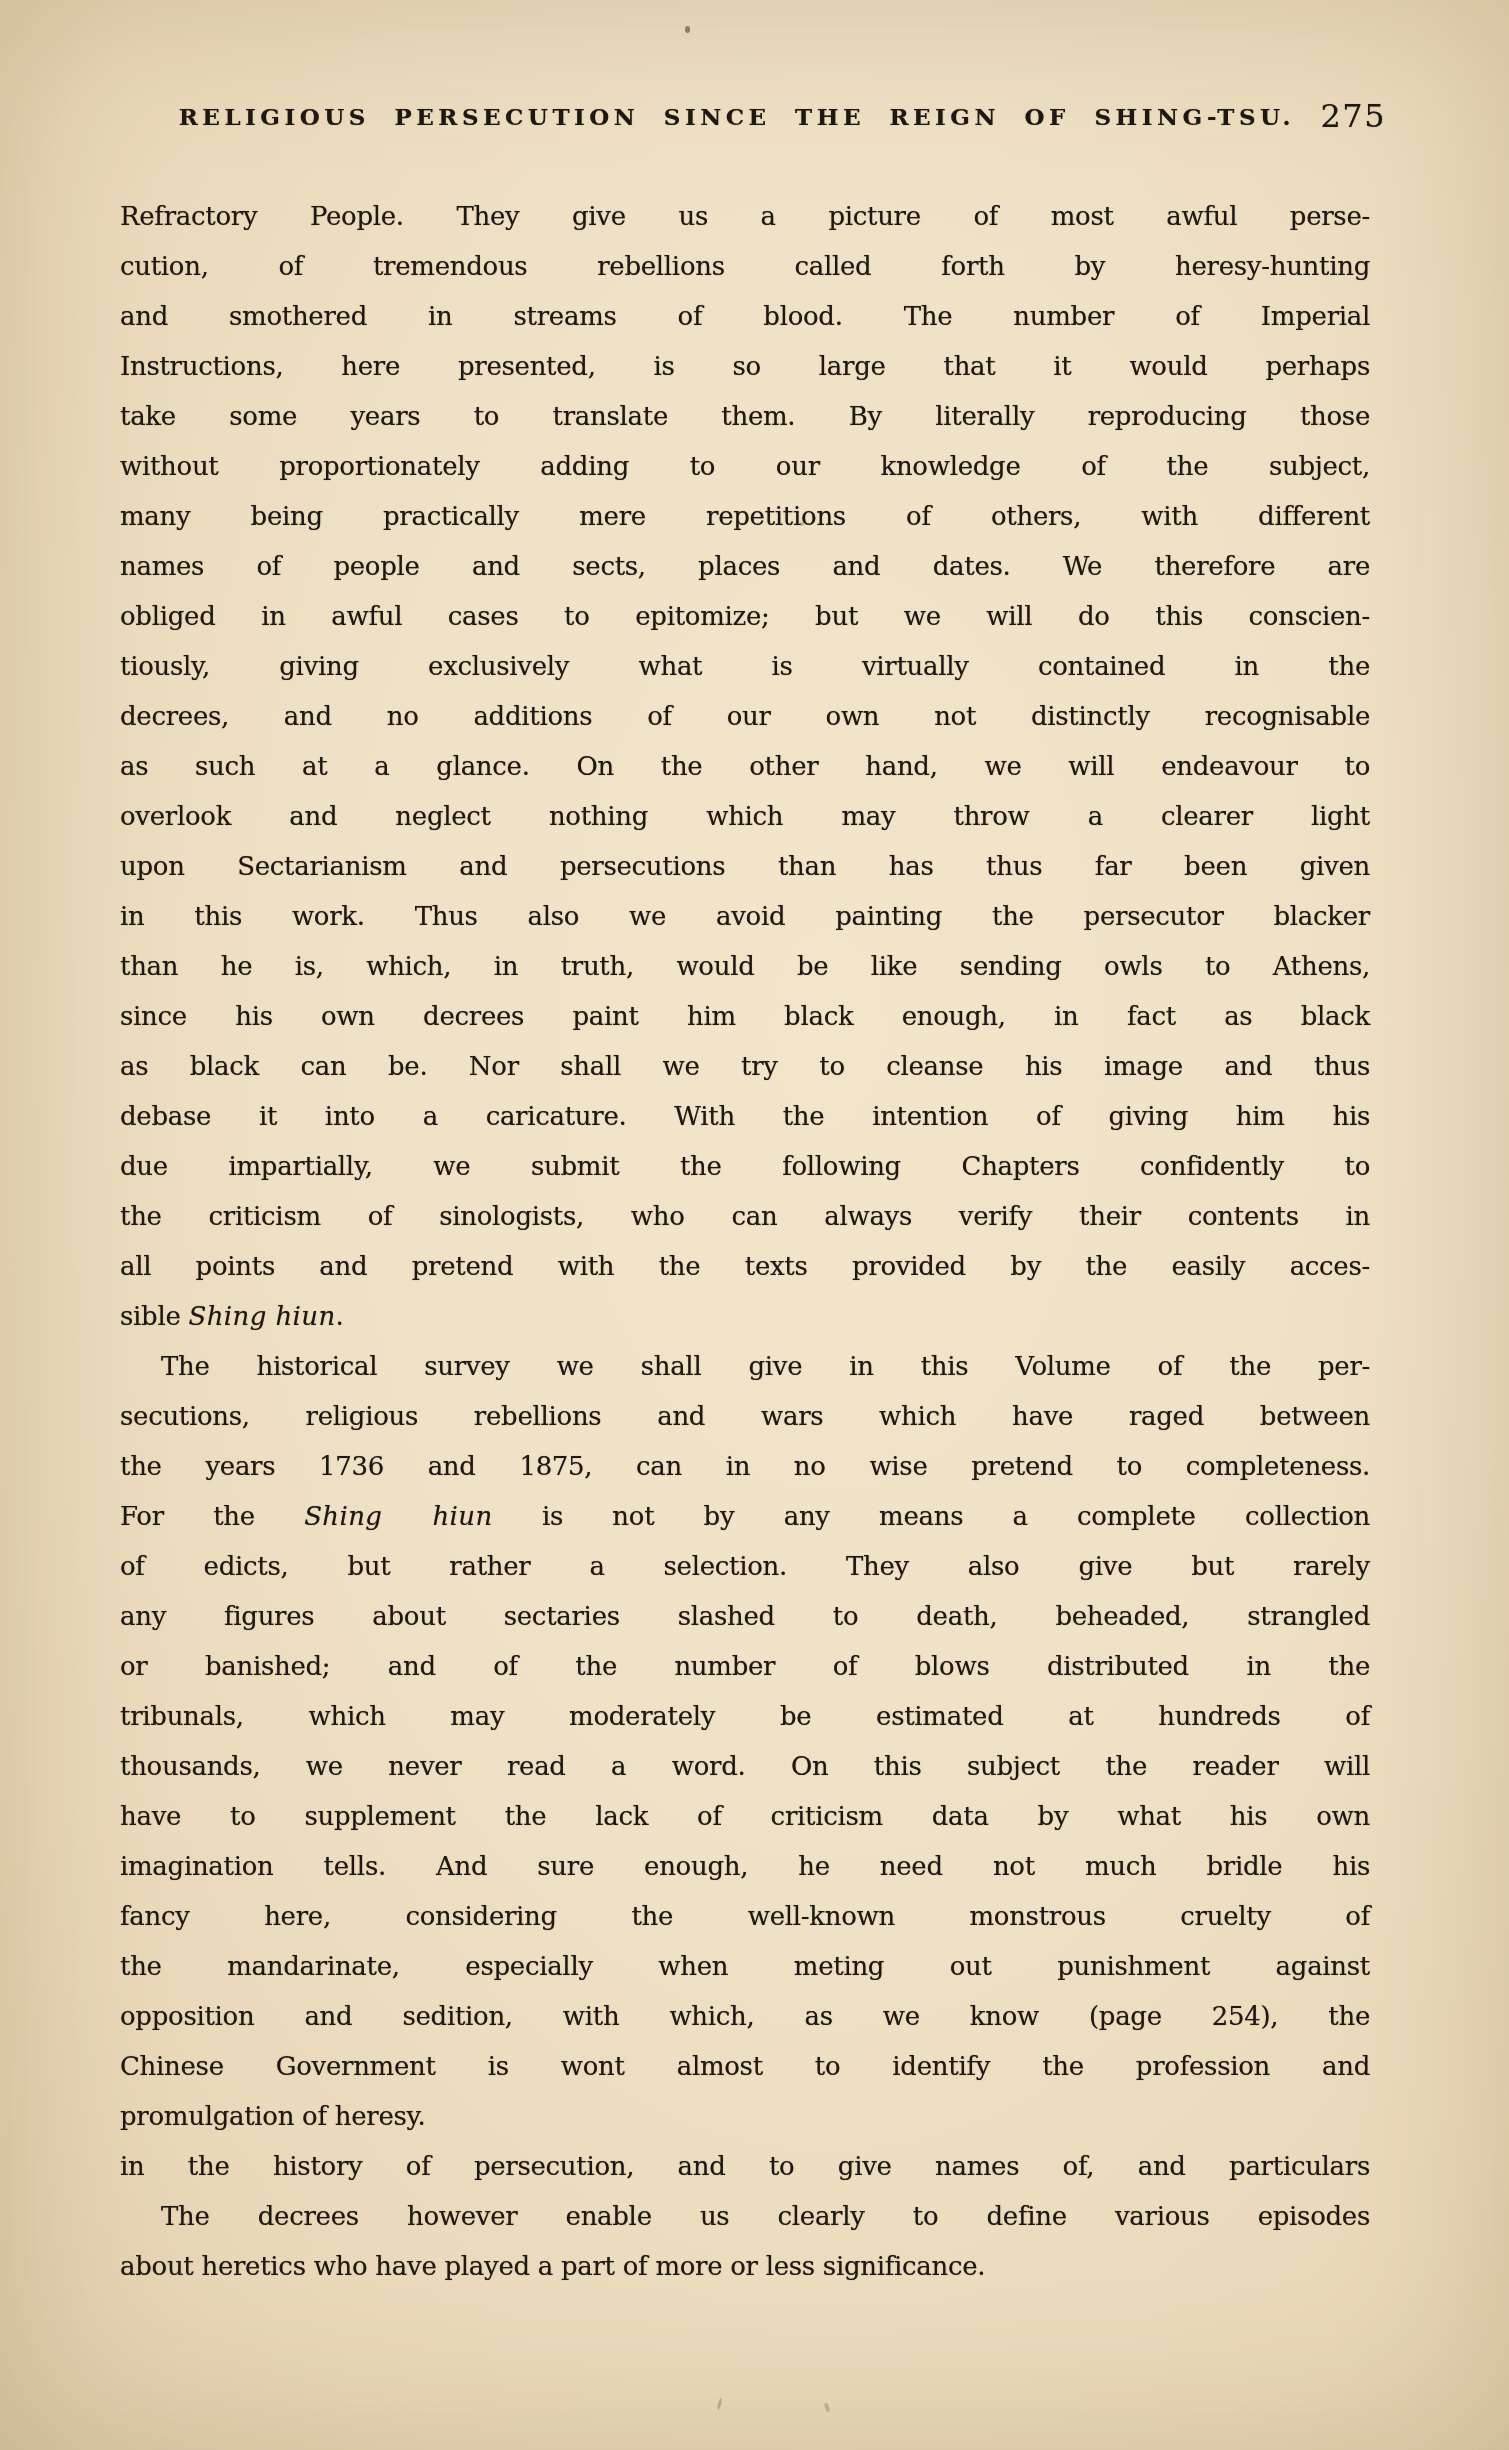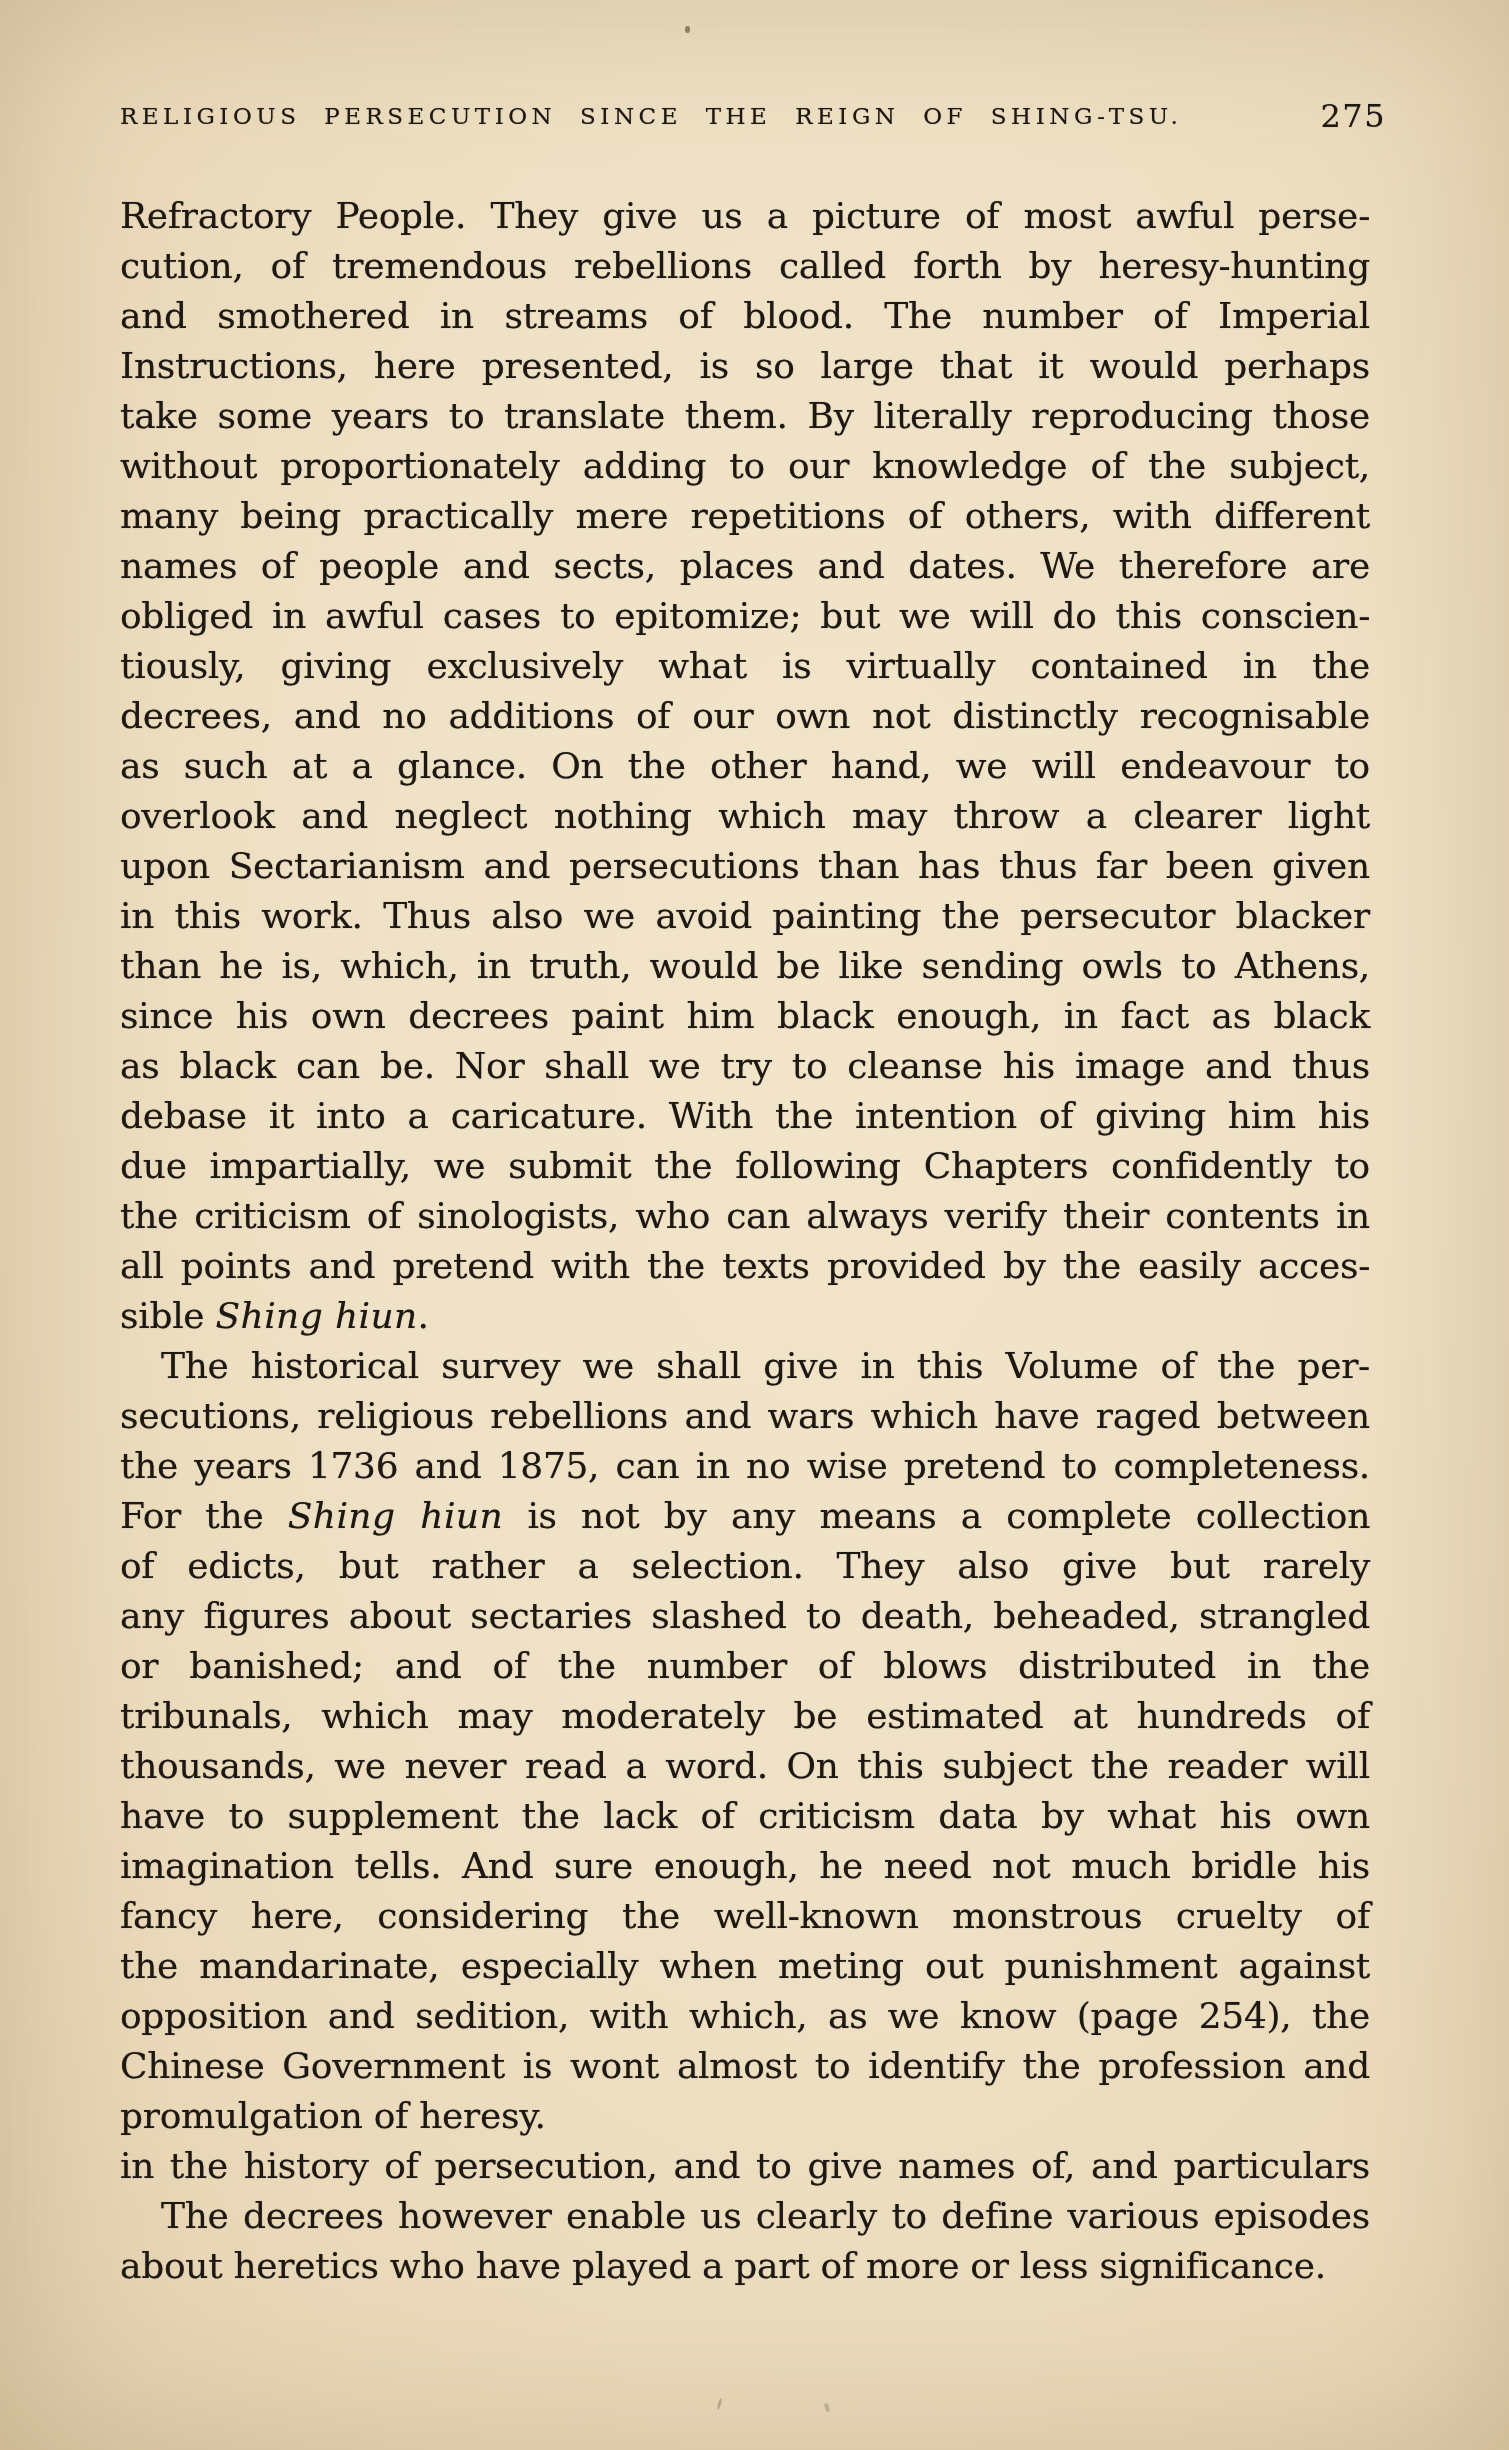--- a/index.html
+++ b/index.html
@@ -24,23 +24,23 @@
     top: 103px;
     left: 120px;
     width: 1266px;
     height: 36px;
   }
   .header-title {
     position: absolute;
     left: 0;
     right: 91px;
     top: 0;
-    text-align: left;
+    text-align: right;
     font-size: 23px;
-    font-weight: normal;
+    font-weight: bold;
     letter-spacing: 4.5px;
     word-spacing: 12px;
     white-space: nowrap;
     text-shadow: 0 0 0.8px rgba(30,24,18,0.5);
   }
   .header-pagenum {
     position: absolute;
     right: 0;
     top: -6px;
     font-size: 32px;
@@ -48,21 +48,21 @@
     letter-spacing: 1.5px;
     text-shadow: 0 0 0.8px rgba(30,24,18,0.5);
   }
   #body-text {
     position: absolute;
     top: 191px;
     left: 120px;
     width: 1250px;
   }
   .line {
-    font-size: 36px;
+    font-size: 26px;
     line-height: 50px;
     height: 50px;
     letter-spacing: -0.3px;
     text-align: justify;
     text-align-last: justify;
     white-space: normal;
     text-shadow: 0 0 0.9px rgba(30,24,18,0.55);
   }
   .line.end {
     text-align-last: left;

